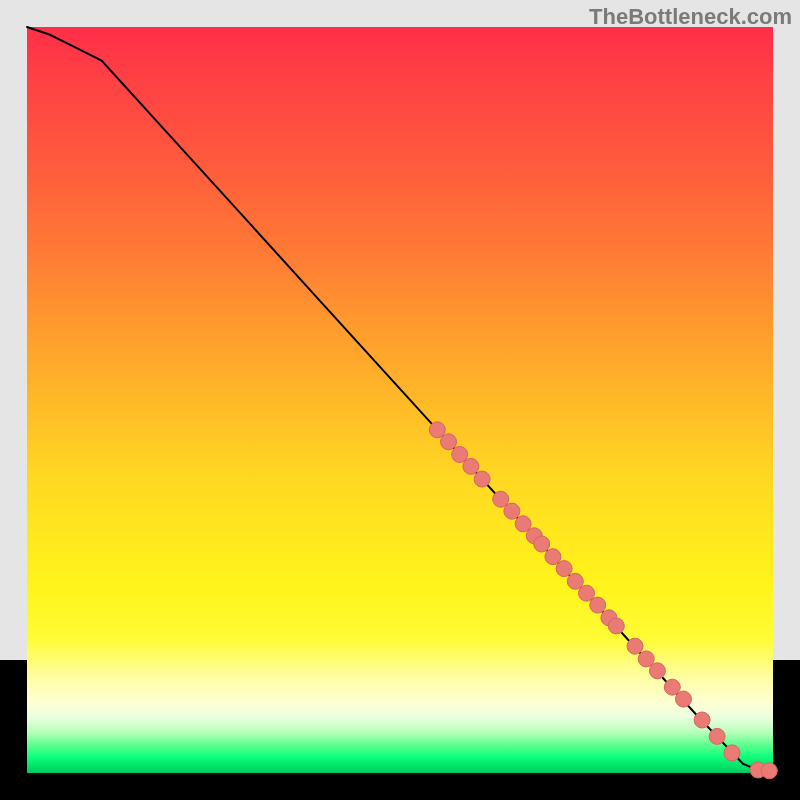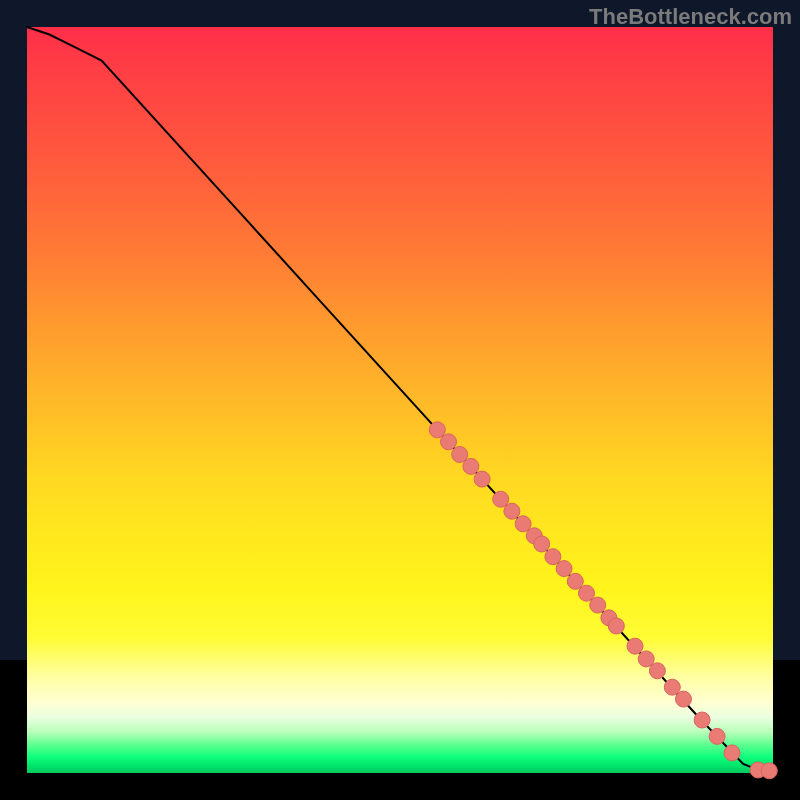--- a/index.html
+++ b/index.html
@@ -7,21 +7,21 @@
     padding: 0;
     width: 800px;
     height: 800px;
     background: #000;
     overflow: hidden;
   }
   .stage {
     position: relative;
     width: 800px;
     height: 660px;
-    background: #0f172a;
+    background: #e5e5e5;
   }
   .plot {
     position: absolute;
     left: 27px;
     top: 27px;
     width: 746px;
     height: 746px;
     
     background: linear-gradient(
       to bottom,

